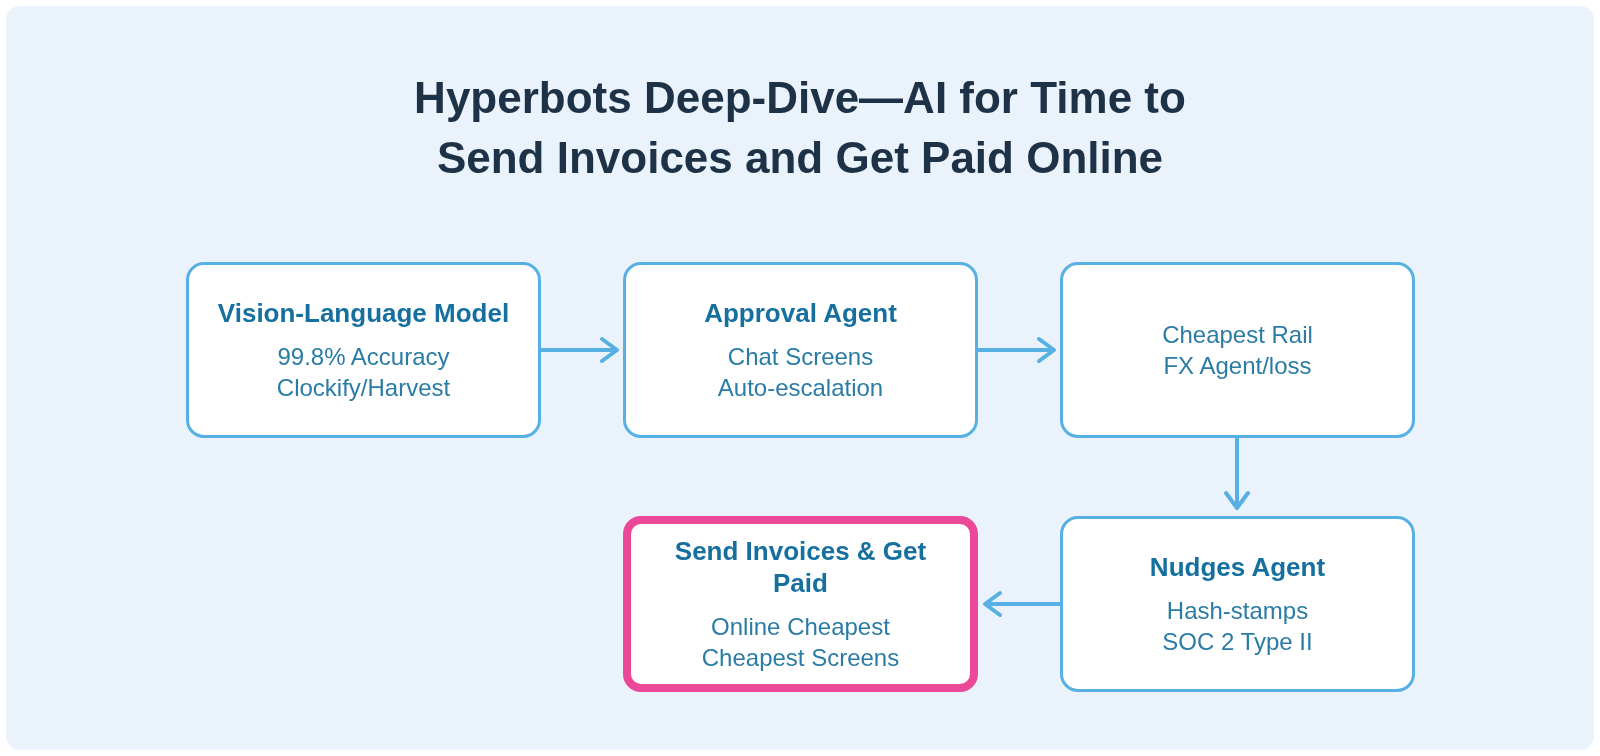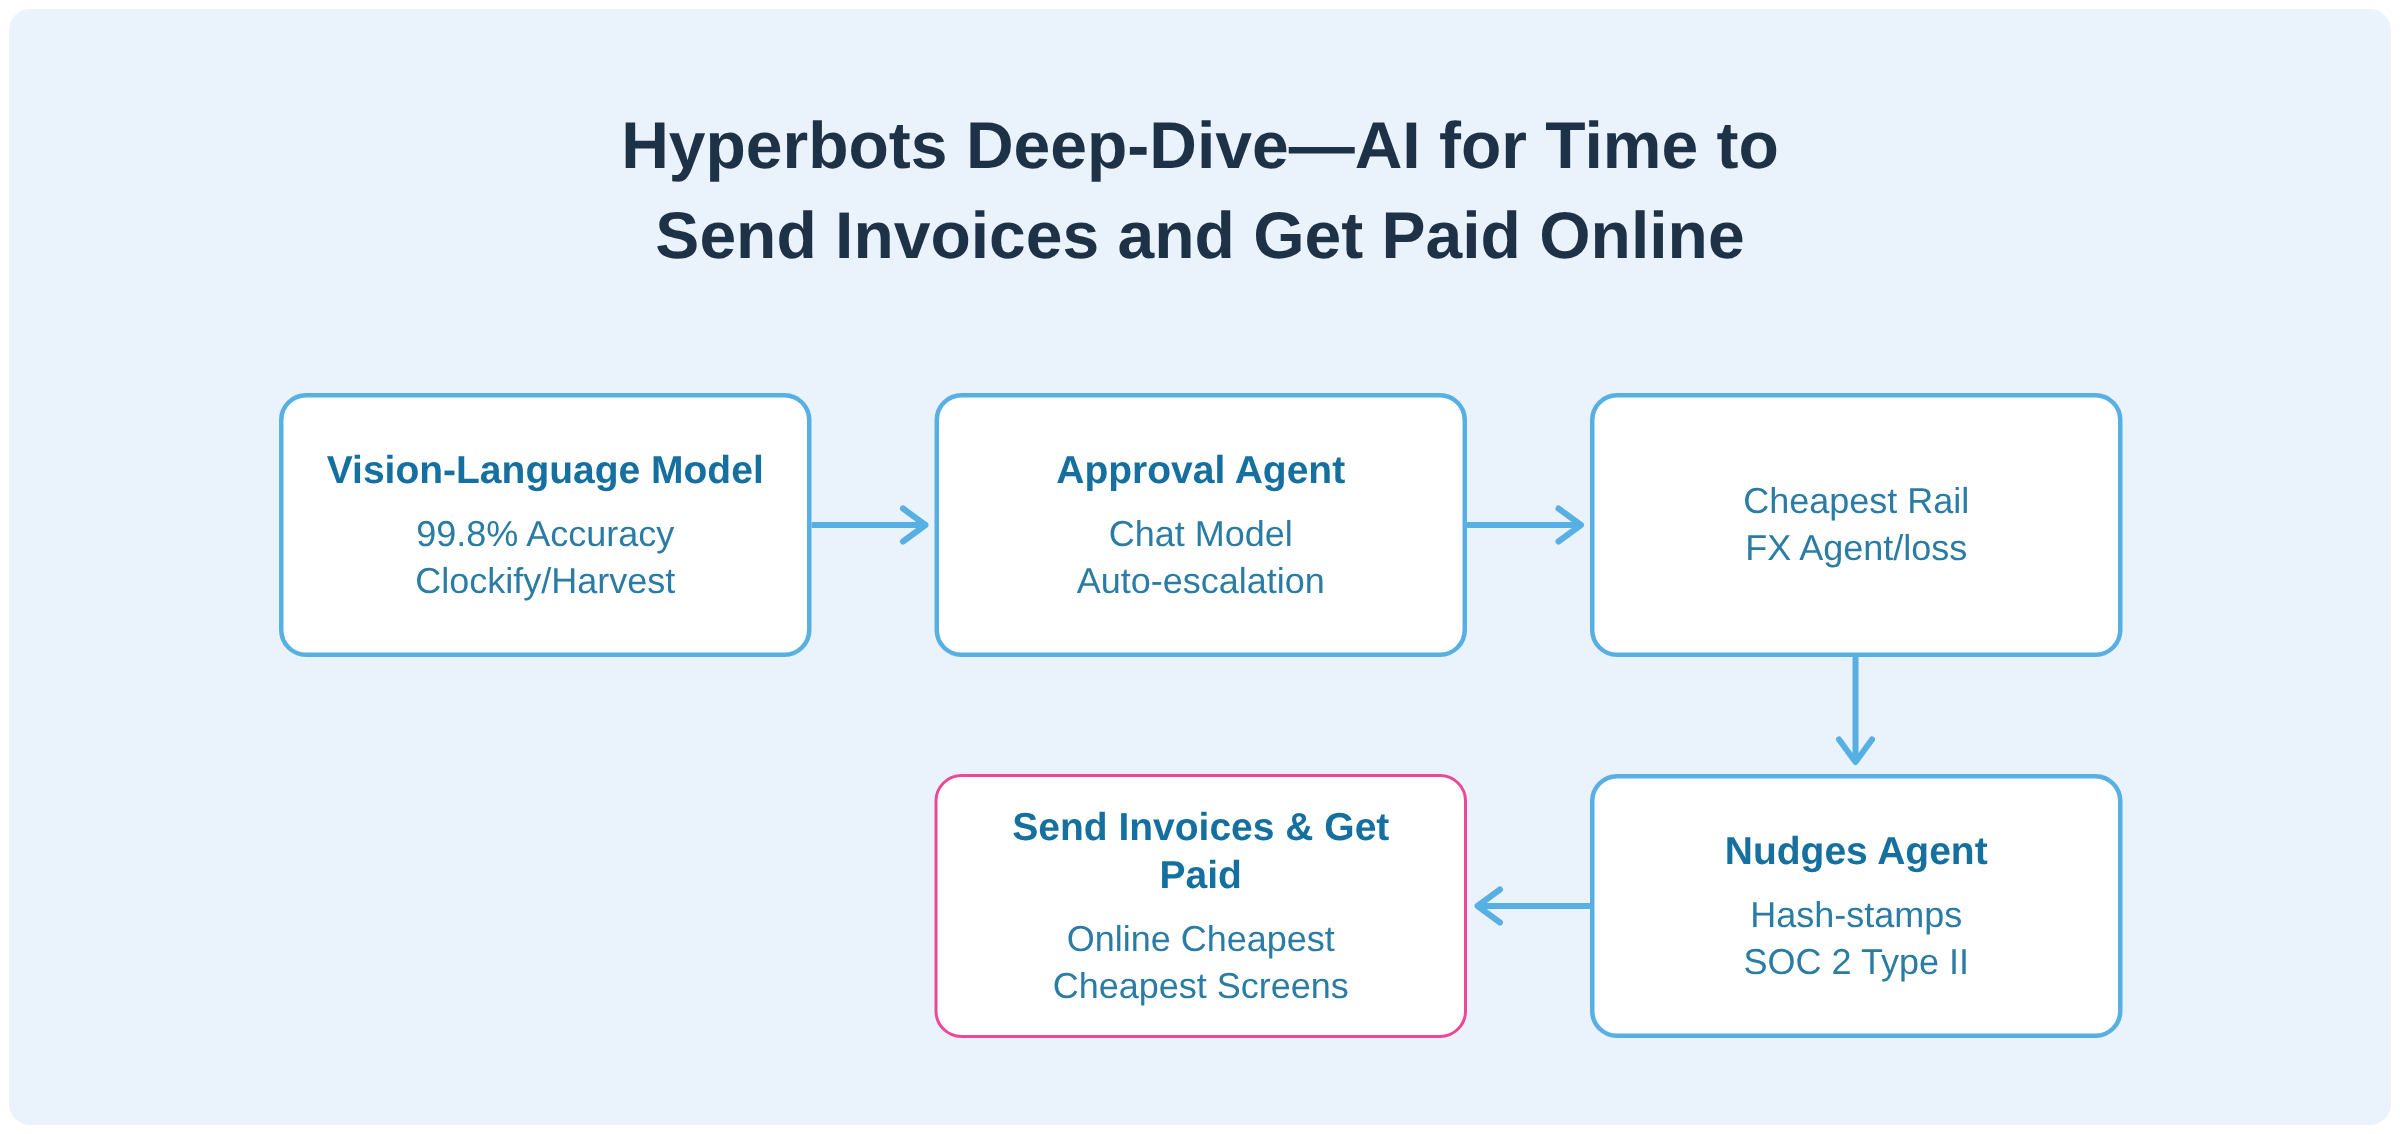--- a/index.html
+++ b/index.html
@@ -42,21 +42,21 @@
     border-radius: 18px;
     box-sizing: border-box;
     display: flex;
     flex-direction: column;
     justify-content: center;
     align-items: center;
     text-align: center;
     padding: 26px 24px;
   }
   .node.accent-orange {
-    border: 2px solid #ec4899;
+    border: 8px solid #ec4899;
   }
   .node-title {
     font-weight: 700;
     font-size: 26px;
     line-height: 32px;
     color: #16709f;
     margin-bottom: 12px;
   }
   .node-body {
     font-size: 24px;
@@ -94,21 +94,21 @@
       <div class="node-title">Vision-Language Model</div>
       <div class="node-body">
         <div>99.8% Accuracy</div>
         <div>Clockify/Harvest</div>
       </div>
     </div>
 
     <div class="node" id="node-approval">
       <div class="node-title">Approval Agent</div>
       <div class="node-body">
-        <div>Chat Model</div>
+        <div>Chat Screens</div>
         <div>Auto-escalation</div>
       </div>
     </div>
 
     <div class="node" id="node-payment">
       <div class="node-body">
         <div>Cheapest Rail</div>
         <div>FX Agent/loss</div>
       </div>
     </div>

